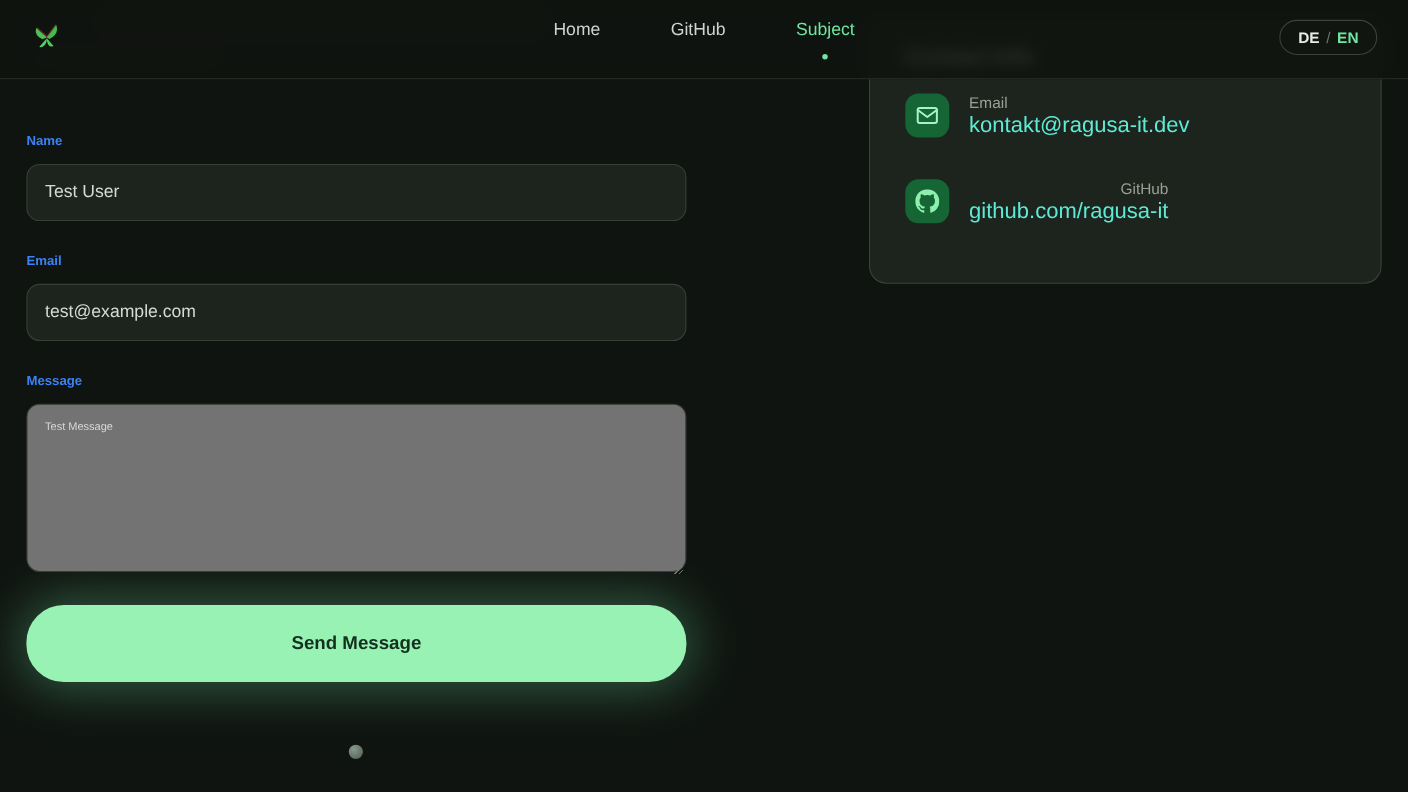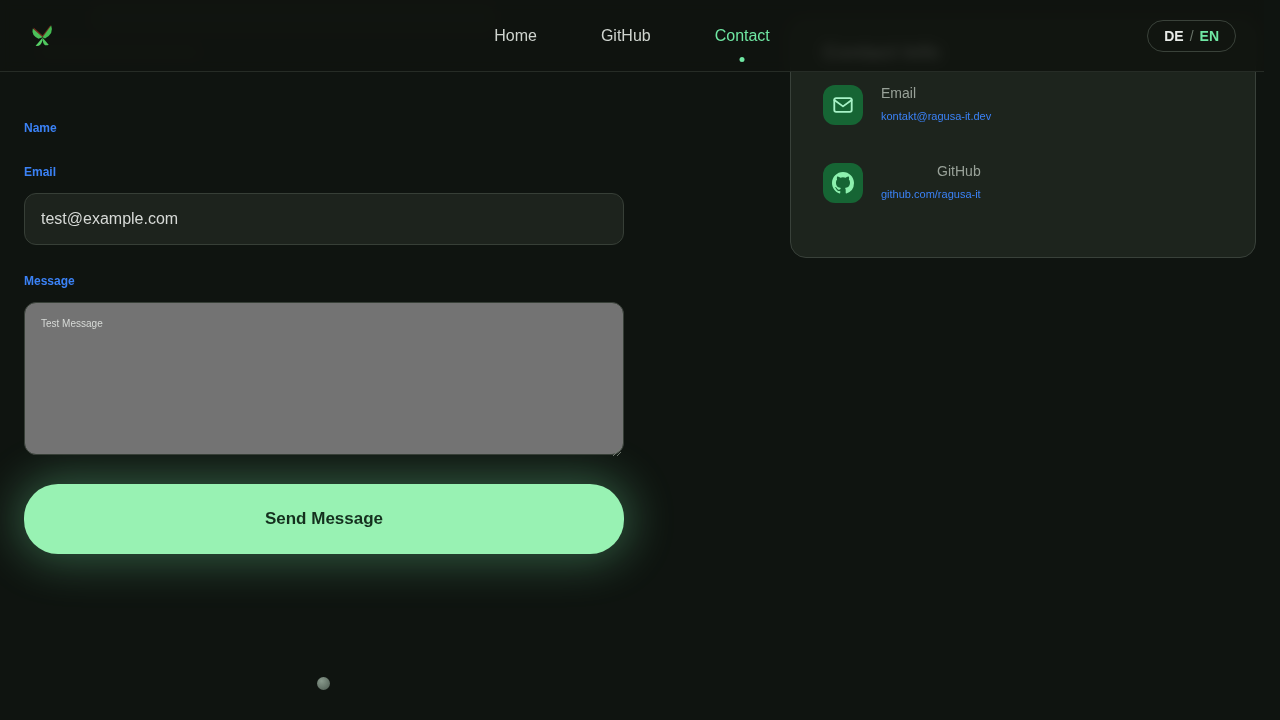--- a/index.html
+++ b/index.html
@@ -12,22 +12,22 @@
     color:#d7dad7;
   }
 
   
   .ghost { position:absolute; z-index:1; filter:blur(2px); }
   .ghost-1 { left:93px; top:5px; width:400px; height:26px; border-radius:6px; background:rgba(233,236,233,0.035); }
   .ghost-2 { left:40px; top:46px; width:158px; height:13px; border-radius:4px; background:rgba(233,236,233,0.03); }
 
   
   .navbar {
-    position:absolute; top:0; left:0; right:16px; height:72px; z-index:20;
-    display:flex; align-items:center; padding:18px 28px;
+    position:absolute; top:0; left:0; right:0; height:72px; z-index:20;
+    display:flex; align-items:flex-start; padding:18px 28px;
     background:rgba(16,20,15,0.87);
     -webkit-backdrop-filter:blur(6px); backdrop-filter:blur(6px);
     border-bottom:1px solid #262c26;
   }
   .nav-side { flex:1; display:flex; align-items:center; }
   .nav-side.right { justify-content:flex-end; }
   .nav-center { display:flex; align-items:center; gap:64px; }
   .nav-link {
     position:relative; font-size:16px; color:#cfd4cf; cursor:pointer;
     text-decoration:none; line-height:20px;
@@ -95,21 +95,21 @@
     font-size:20px; font-weight:bold; color:#eef1ee;
     line-height:26px; margin-bottom:20px;
   }
   .info-row { display:flex; align-items:center; gap:18px; }
   .info-row + .info-row { margin-top:38px;text-align:right; }
   .icon-box {
     flex:0 0 40px; width:40px; height:40px; border-radius:12px;
     background:#166534; display:flex; align-items:center; justify-content:center;
   }
   .info-label { font-size:14px; color:#98a198; margin-bottom:6px; line-height:14px; }
-  .info-link { font-size:11px; color:#3b82f6; line-height:17px; text-decoration:none; cursor:pointer; display:inline-block; }
+  .info-link { font-size:20px; color:#5eead4; line-height:17px; text-decoration:none; cursor:pointer; display:inline-block; }
 
   
   .cursor-dot {
     position:absolute; left:317px; top:677px; width:13px; height:13px; z-index:30;
     border-radius:50%;
     background:radial-gradient(circle at 35% 30%, #8fa193, #4f5d53);
     opacity:0.95; pointer-events:none;
   }
 </style>
 </head>
@@ -128,36 +128,37 @@
         <path d="M12.5 14 L20 4 Q22.6 11 14.6 15.2 Z" fill="#44bb52"></path>
         <path d="M12.5 14.5 L6.5 21.5 Q10.8 22.4 12.4 16.8 Z" fill="#58d167"></path>
         <path d="M12.5 14.5 L17.8 20.6 Q13.6 22.6 12.6 16.8 Z" fill="#50c95f"></path>
       </svg>
     </span>
   </div>
   <nav class="nav-center">
     <a class="nav-link">Home</a>
     <a class="nav-link">GitHub</a>
     <a class="nav-link active">
-      <span>Contact</span>
+      <span>Subject</span>
       <span class="nav-dot"></span>
     </a>
   </nav>
   <div class="nav-side right">
     <div class="lang-pill">
       <span class="lang-de">DE</span>
       <span class="lang-sep">/</span>
       <span class="lang-en">EN</span>
     </div>
   </div>
 </header>
 
 <form class="form-col">
   <div class="fld">
     <label>Name</label>
+    <input class="txt-input" type="text" value="Test User" style="">
   </div>
   <div class="fld">
     <label>Email</label>
     <input class="txt-input" type="text" value="test@example.com" style="">
   </div>
   <div class="fld">
     <label>Message</label>
     <div class="ta-wrap">
       <textarea class="txt-area" style="">Test Message</textarea>
       <span class="resize-grip"></span>

